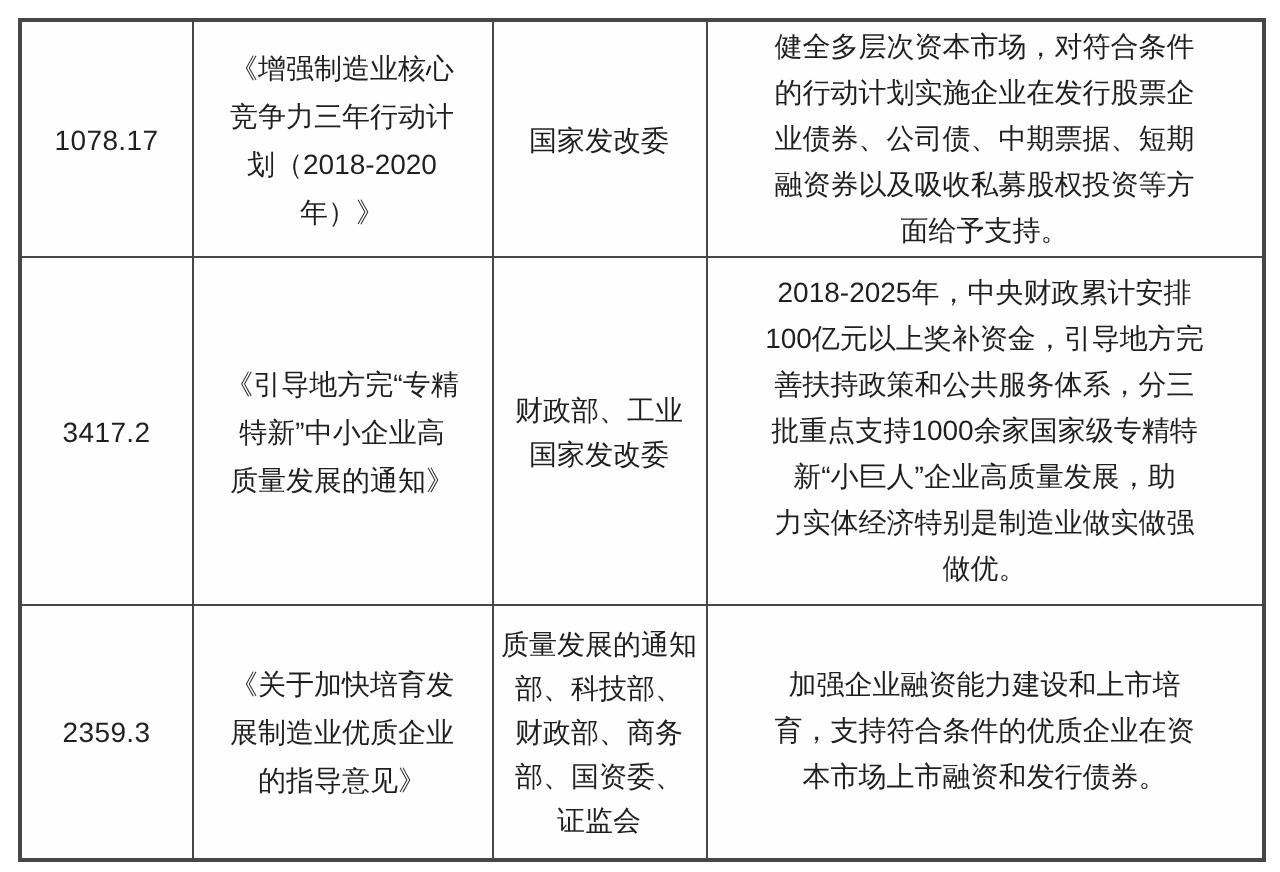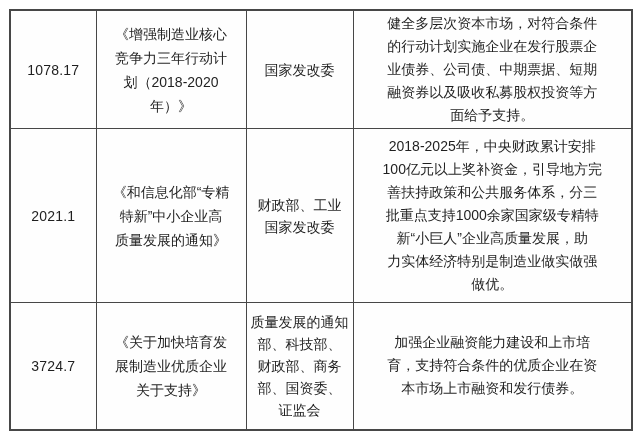--- a/index.html
+++ b/index.html
@@ -62,39 +62,39 @@
 划（2018-2020
 年）》</td>
         <td class="cell-agency">国家发改委</td>
         <td class="cell-detail">健全多层次资本市场，对符合条件
 的行动计划实施企业在发行股票企
 业债券、公司债、中期票据、短期
 融资券以及吸收私募股权投资等方
 面给予支持。</td>
       </tr>
       <tr style="height:174px">
-        <td class="cell-date">2021.1</td>
-        <td class="cell-policy">《和信息化部“专精
+        <td class="cell-date">3417.2</td>
+        <td class="cell-policy">《引导地方完“专精
 特新”中小企业高
 质量发展的通知》</td>
         <td class="cell-agency">财政部、工业
 国家发改委</td>
         <td class="cell-detail">2018-2025年，中央财政累计安排
 100亿元以上奖补资金，引导地方完
 善扶持政策和公共服务体系，分三
 批重点支持1000余家国家级专精特
 新“小巨人”企业高质量发展，助
 力实体经济特别是制造业做实做强
 做优。</td>
       </tr>
       <tr style="height:127px">
-        <td class="cell-date">3724.7</td>
+        <td class="cell-date">2359.3</td>
         <td class="cell-policy">《关于加快培育发
 展制造业优质企业
-关于支持》</td>
+的指导意见》</td>
         <td class="cell-agency">质量发展的通知
 部、科技部、
 财政部、商务
 部、国资委、
 证监会</td>
         <td class="cell-detail">加强企业融资能力建设和上市培
 育，支持符合条件的优质企业在资
 本市场上市融资和发行债券。</td>
       </tr>
     </tbody>

